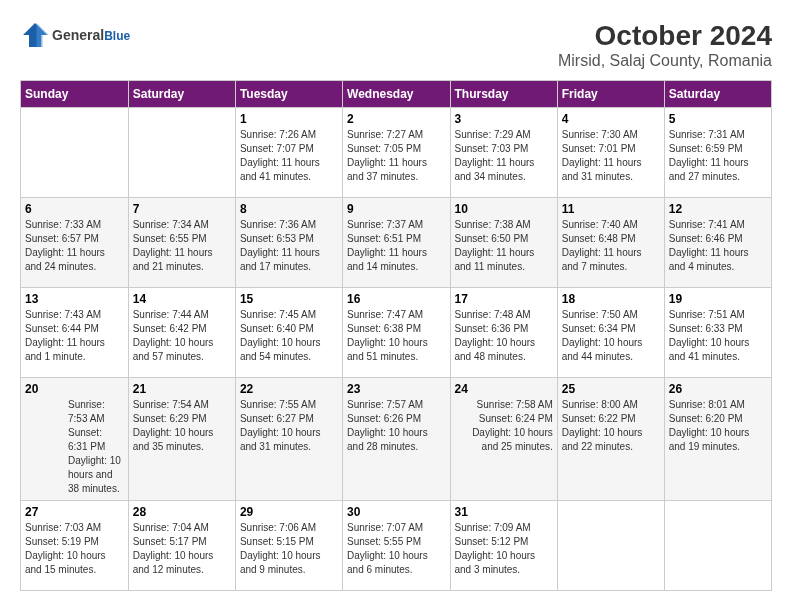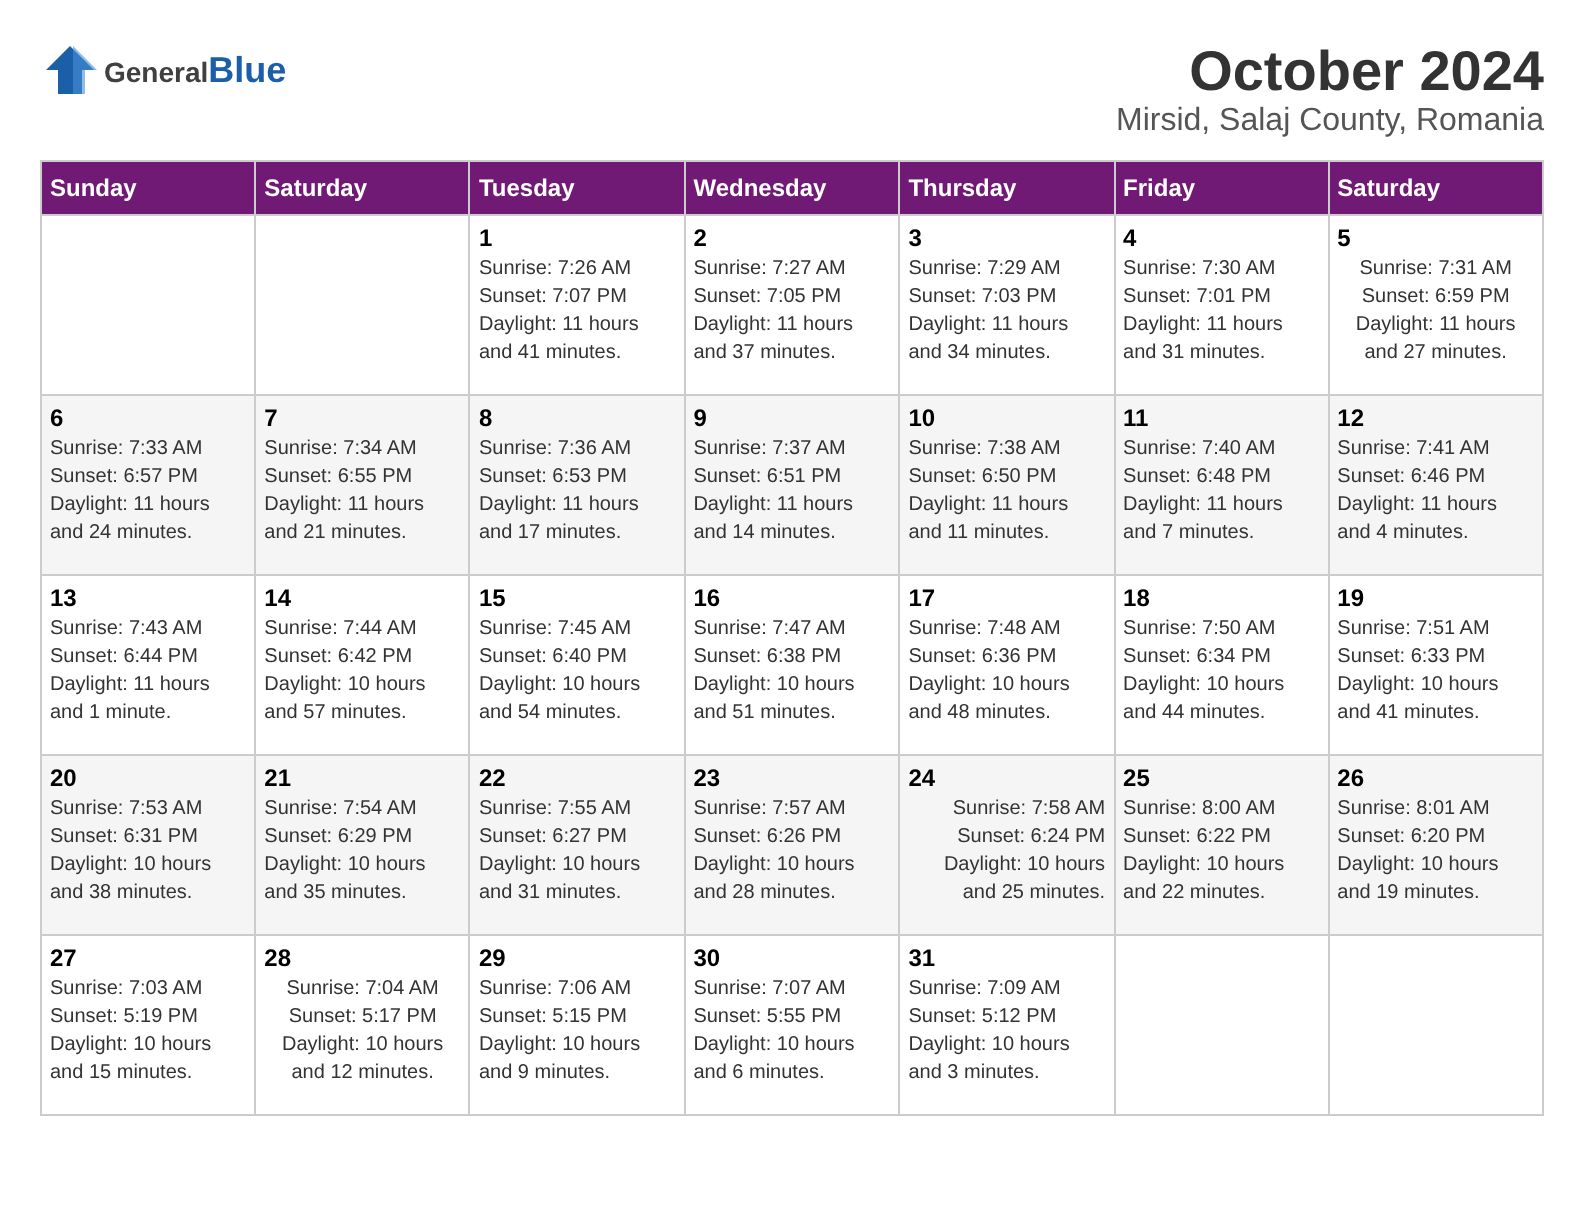--- a/index.html
+++ b/index.html
@@ -19,21 +19,21 @@
     .logo {
       display: flex;
       align-items: center;
     }
     .logo-text-general {
       font-size: 14px;
       font-weight: bold;
       color: #404040;
     }
     .logo-text-blue {
-      font-size: 18px;
+      font-size: 12px;
       font-weight: bold;
       color: #1a5fa8;
     }
     .logo-icon {
       width: 30px;
       height: 30px;
       margin-right: 2px;
     }
     .title-section {
       text-align: right;
@@ -141,21 +141,21 @@
 Daylight: 11 hours and 34 minutes.</div>
         </td>
         <td>
           <div class="day-number">4</div>
           <div class="day-detail" style="white-space: pre-line;">Sunrise: 7:30 AM
 Sunset: 7:01 PM
 Daylight: 11 hours and 31 minutes.</div>
         </td>
         <td>
           <div class="day-number">5</div>
-          <div class="day-detail" style="white-space: pre-line; text-align: center;">Sunrise: 7:31 AM
+          <div class="day-detail" style="white-space: pre-line;">Sunrise: 7:31 AM
 Sunset: 6:59 PM
 Daylight: 11 hours and 27 minutes.</div>
         </td>
       </tr>
       <tr>
         <td>
           <div class="day-number">6</div>
           <div class="day-detail" style="white-space: pre-line;">Sunrise: 7:33 AM
 Sunset: 6:57 PM
 Daylight: 11 hours and 24 minutes.</div>
@@ -237,21 +237,21 @@
         <td>
           <div class="day-number">19</div>
           <div class="day-detail" style="white-space: pre-line;">Sunrise: 7:51 AM
 Sunset: 6:33 PM
 Daylight: 10 hours and 41 minutes.</div>
         </td>
       </tr>
       <tr>
         <td>
           <div class="day-number">20</div>
-          <div class="day-detail" style="white-space: pre-line;">Sunrise: 7:53 AM
+          <div class="day-detail" style="white-space: pre-line; margin-left: 43px;">Sunrise: 7:53 AM
 Sunset: 6:31 PM
 Daylight: 10 hours and 38 minutes.</div>
         </td>
         <td>
           <div class="day-number">21</div>
           <div class="day-detail" style="white-space: pre-line;">Sunrise: 7:54 AM
 Sunset: 6:29 PM
 Daylight: 10 hours and 35 minutes.</div>
         </td>
         <td>
@@ -287,21 +287,21 @@
       </tr>
       <tr>
         <td>
           <div class="day-number">27</div>
           <div class="day-detail" style="white-space: pre-line;">Sunrise: 7:03 AM
 Sunset: 5:19 PM
 Daylight: 10 hours and 15 minutes.</div>
         </td>
         <td>
           <div class="day-number">28</div>
-          <div class="day-detail" style="white-space: pre-line; text-align: center;">Sunrise: 7:04 AM
+          <div class="day-detail" style="white-space: pre-line;">Sunrise: 7:04 AM
 Sunset: 5:17 PM
 Daylight: 10 hours and 12 minutes.</div>
         </td>
         <td>
           <div class="day-number">29</div>
           <div class="day-detail" style="white-space: pre-line;">Sunrise: 7:06 AM
 Sunset: 5:15 PM
 Daylight: 10 hours and 9 minutes.</div>
         </td>
         <td>

